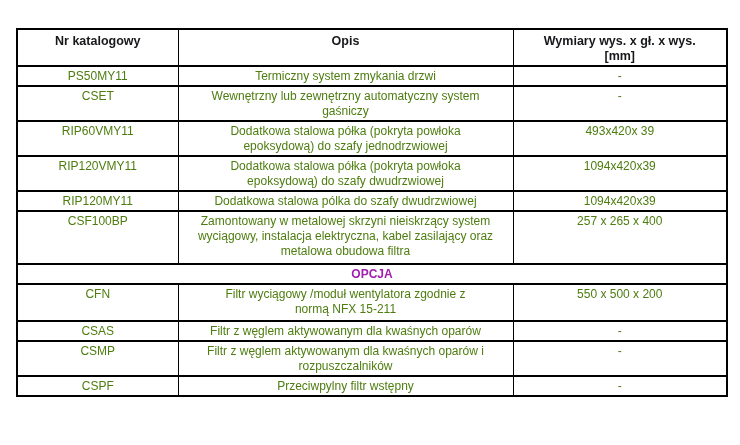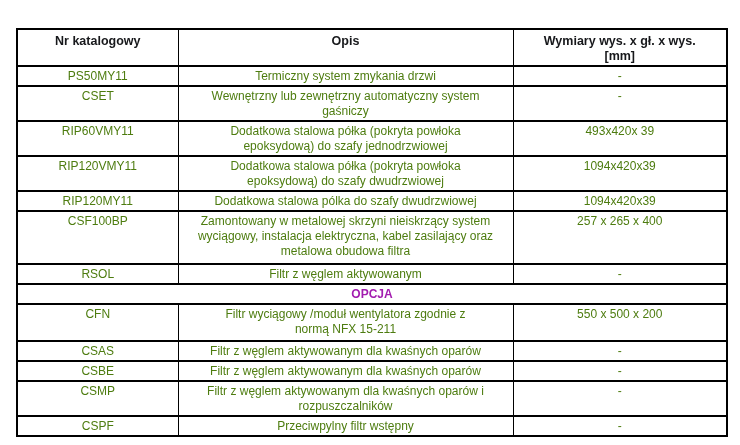--- a/index.html
+++ b/index.html
@@ -111,41 +111,31 @@
         <td>Dodatkowa  stalowa pólka do szafy dwudrzwiowej</td>
         <td>1094x420x39</td>
       </tr>
       <tr class="h53">
         <td>CSF100BP</td>
         <td>Zamontowany w metalowej skrzyni nieiskrzący system
 wyciągowy, instalacja elektryczna, kabel zasilający oraz
 metalowa obudowa filtra</td>
         <td>257 x 265 x 400</td>
       </tr>
-      <tr class="h14">
-        <td>RSOL</td>
-        <td>Filtr z węglem aktywowanym</td>
-        <td>-</td>
-      </tr>
       <tr class="section-row h14">
         <td colspan="3">OPCJA</td>
       </tr>
       <tr class="h37">
         <td>CFN</td>
         <td>Filtr wyciągowy /moduł wentylatora zgodnie z
 normą NFX 15-211</td>
         <td>550 x 500 x 200</td>
       </tr>
       <tr class="h14">
         <td>CSAS</td>
-        <td>Filtr z węglem aktywowanym dla kwaśnych oparów</td>
-        <td>-</td>
-      </tr>
-      <tr class="h14">
-        <td>CSBE</td>
         <td>Filtr z węglem aktywowanym dla kwaśnych oparów</td>
         <td>-</td>
       </tr>
       <tr class="h34">
         <td>CSMP</td>
         <td>Filtr z węglem aktywowanym dla kwaśnych oparów i
 rozpuszczalników</td>
         <td>-</td>
       </tr>
       <tr class="h14">

